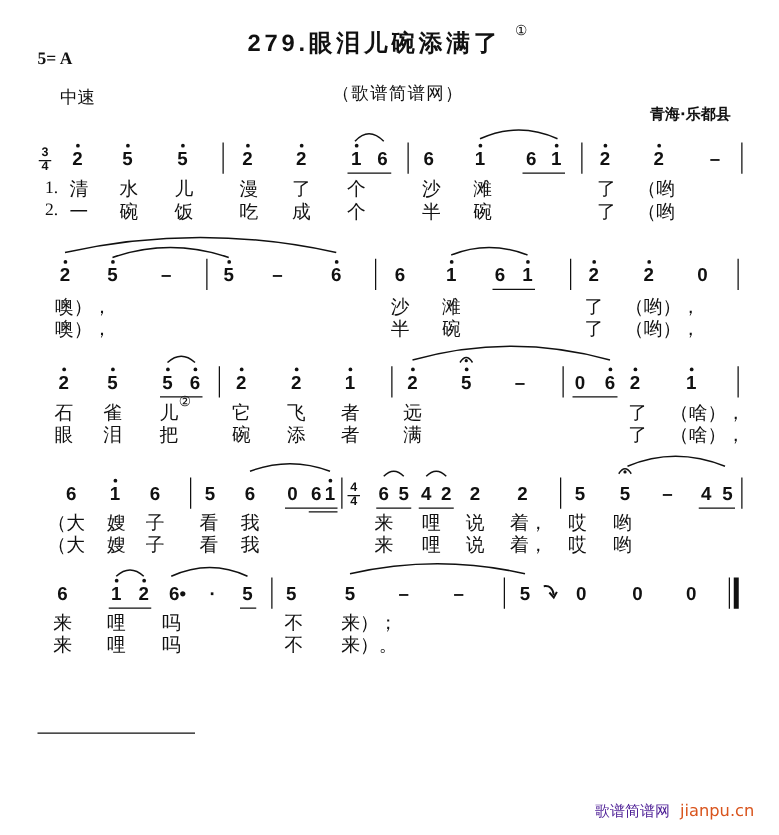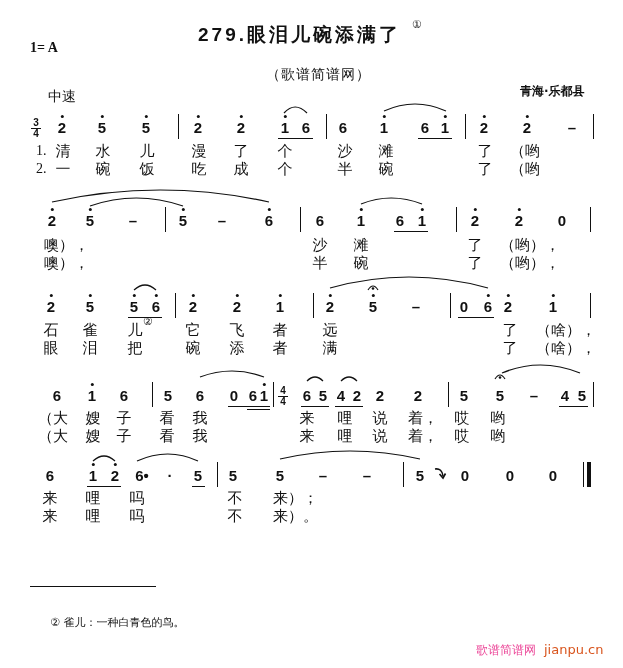--- a/index.html
+++ b/index.html
@@ -1,52 +1,52 @@
 <!DOCTYPE html>
 <html><head>
 <meta charset="utf-8">
 <style>
   html,body{margin:0;padding:0;background:#fff;}
   #page{position:relative;width:623px;height:668px;background:#fff;overflow:hidden;color:#111;}
   .abs{position:absolute;}
   .title{left:198px;top:22px;font:bold 19px "Liberation Sans",sans-serif;letter-spacing:3px;white-space:nowrap;}
   .title-mark{left:412px;top:18px;font:11px "DejaVu Serif",serif;}
   .key{left:30px;top:40px;font:bold 14px "Liberation Serif",serif;}
-  .tempo{left:48px;top:69px;font:14px "DejaVu Serif",serif;margin-top:19px;}
+  .tempo{left:48px;top:69px;font:14px "DejaVu Serif",serif;}
   .tune{left:266px;top:66px;font:14px "DejaVu Serif",serif;letter-spacing:1px;}
   .origin{left:520px;top:83px;font:bold 12px "DejaVu Sans",sans-serif;}
   .row{position:absolute;left:0;width:623px;height:70px;}
   .nt{position:absolute;top:0;transform:translateX(-50%);font:bold 15px "Liberation Sans",sans-serif;line-height:18px;white-space:nowrap;}
   .nt.hi::before{content:"";position:absolute;left:50%;top:-4px;width:3px;height:3px;margin-left:-1.5px;background:#111;border-radius:50%;}
   .bar{position:absolute;top:-5px;width:1.4px;height:25px;background:#111;}
   .bar.thick{width:4px;}
   .ul{position:absolute;height:1.4px;background:#111;}
   .ly{position:absolute;transform:translateX(-50%);font:15px "DejaVu Serif",serif;line-height:18px;white-space:nowrap;}
   .lyl{position:absolute;font:15px "DejaVu Serif",serif;line-height:18px;white-space:nowrap;}
   .vl{position:absolute;font:14px "Liberation Serif",serif;line-height:18px;}
   .sup{position:absolute;font:11px "DejaVu Serif",serif;}
   .ts{position:absolute;top:-1px;width:12px;display:flex;flex-direction:column;align-items:center;font:bold 10px "Liberation Sans",sans-serif;line-height:9px;}
   .ts-line{width:10px;height:1.4px;background:#111;margin:0.5px 0;}
   .slurs{position:absolute;left:0;top:-24px;width:623px;height:24px;overflow:visible;}
   .fermata{position:absolute;top:-16px;width:12px;height:9px;}
   .credits{left:424px;top:544px;font:bold 12px "DejaVu Sans",sans-serif;white-space:nowrap;}
   .rule{left:30px;top:586px;width:126px;height:1px;background:#111;}
   .fn{left:50px;font:11px "DejaVu Sans",sans-serif;white-space:nowrap;}
   .wm{left:476px;top:640px;white-space:nowrap;}
-  .wm-cn{font:12px "DejaVu Sans",sans-serif;color:#ec4899;}
+  .wm-cn{font:12px "DejaVu Sans",sans-serif;color:#4c1d95;}
   .wm-en{font:13px "DejaVu Sans",sans-serif;color:#d9551e;margin-left:4px;}
 </style>
 </head>
 <body>
 
 <div id="page">
 
   <div class="abs title">279.眼泪儿碗添满了</div>
   <div class="abs title-mark">①</div>
-  <div class="abs key">1= A</div>
+  <div class="abs key">5= A</div>
   <div class="abs tempo">中速</div>
   <div class="abs tune">（歌谱简谱网）</div>
   <div class="abs origin">青海·乐都县</div>
 
   <div class="row" style="top:119px">
     <svg class="slurs" viewBox="0 0 623 24">
       <path d="M284 18 Q295 6 307 18" fill="none" stroke="#111" stroke-width="1.2"></path>
       <path d="M384 16 Q415 2 446 16" fill="none" stroke="#111" stroke-width="1.2"></path>
     </svg>
     <div class="ts" style="left:30px">
@@ -299,22 +299,18 @@
 
     <span class="ly" style="left:50px;top:40px">来</span>
     <span class="ly" style="left:93px;top:40px">哩</span>
     <span class="ly" style="left:137px;top:40px">吗</span>
     <span class="ly" style="left:235px;top:40px">不</span>
     <span class="lyl" style="left:273px;top:40px">来）。</span>
   </div>
 
 
   <div class="abs rule"></div>
-  <div class="abs fn" style="top:615px">
-    <span>②</span>
-    <span>雀儿：一种白青色的鸟。</span>
-  </div>
 
   <div class="abs wm">
     <span class="wm-cn">歌谱简谱网</span>
     <span class="wm-en">jianpu.cn</span>
   </div>
 </div>
 
 </body></html>

